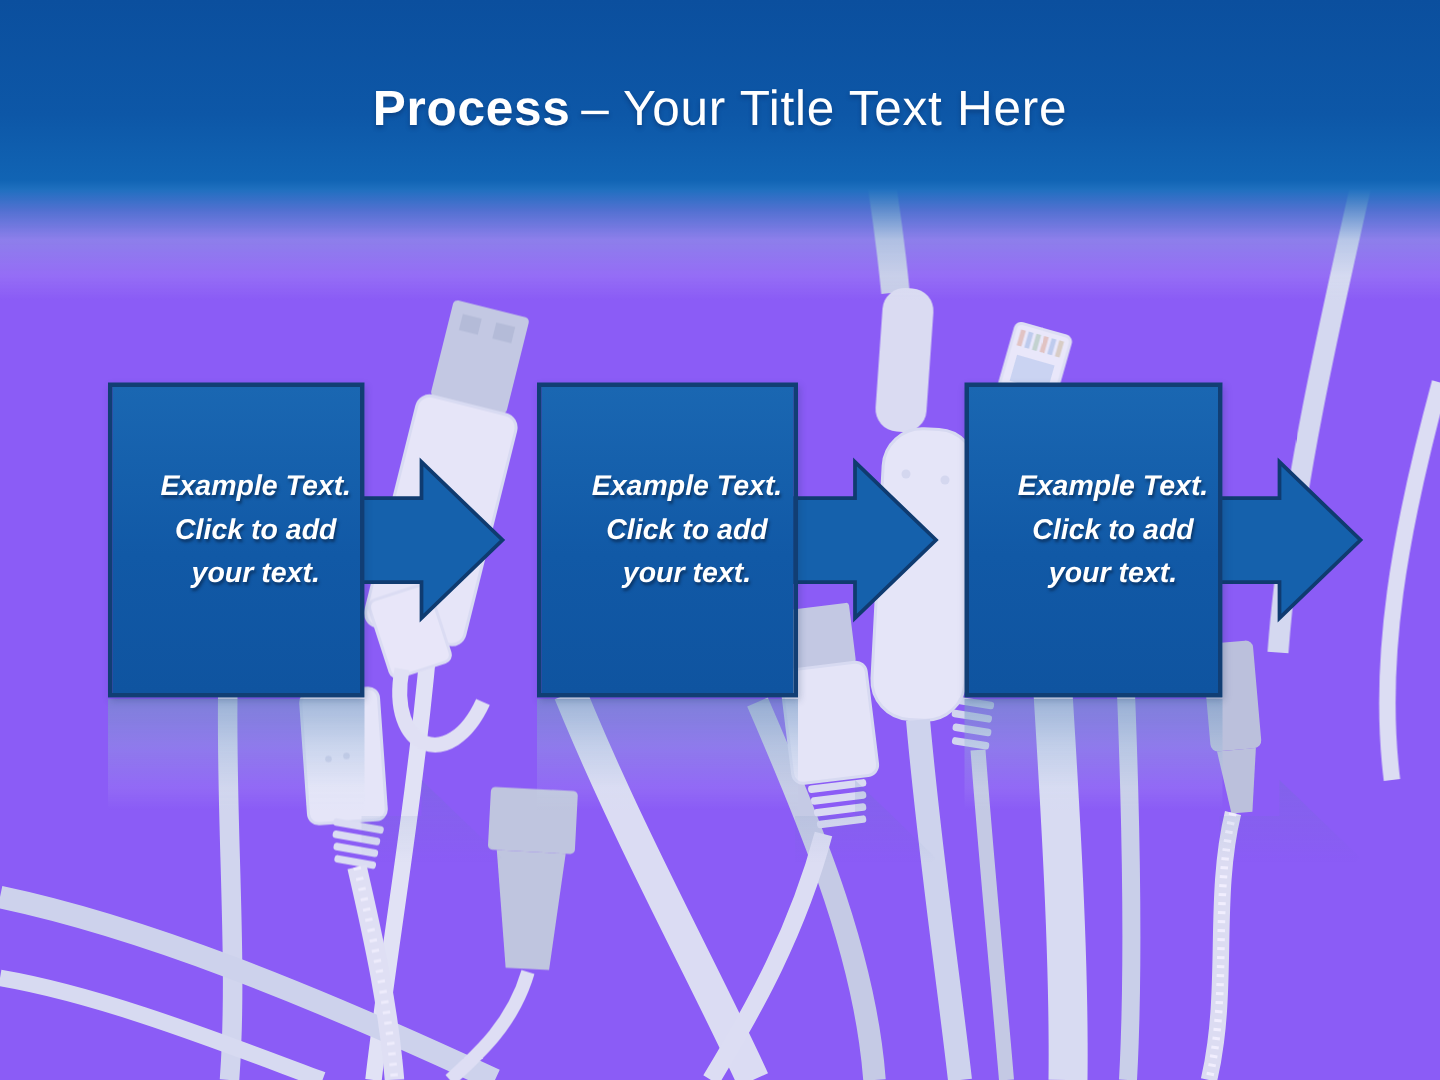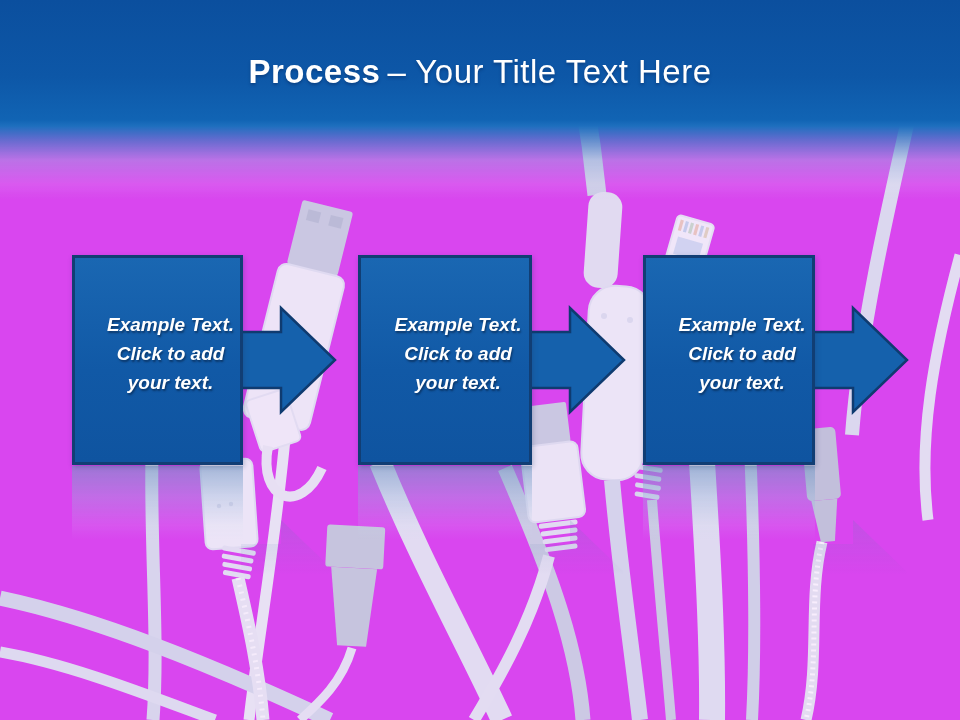--- a/index.html
+++ b/index.html
@@ -1,18 +1,18 @@
 <!DOCTYPE html>
 <html><head>
 <meta charset="utf-8">
 <style>
   html,body{margin:0;padding:0;background:#e8e8e8;}
   .slide{
     position:relative;width:960px;height:720px;overflow:hidden;
-    background:#d946ef;
+    background:#8b5cf6;
     font-family:"Liberation Sans",sans-serif;
   }
   .bg-art{position:absolute;left:0;top:0;width:960px;height:720px;}
   .header-fade{
     position:absolute;left:0;top:0;width:960px;height:200px;
     background:linear-gradient(180deg,
       #0B4F9E 0%, #0D57A7 38%, #1164B4 60%, #1E6FBE 63%,
       rgba(62,120,196,0.75) 70%, rgba(145,175,220,0.42) 80%,
       rgba(222,234,246,0.12) 92%, rgba(241,246,251,0) 100%);
   }

